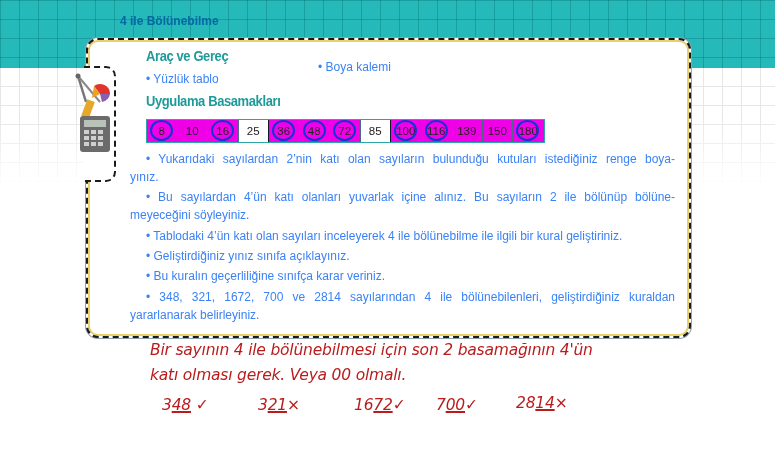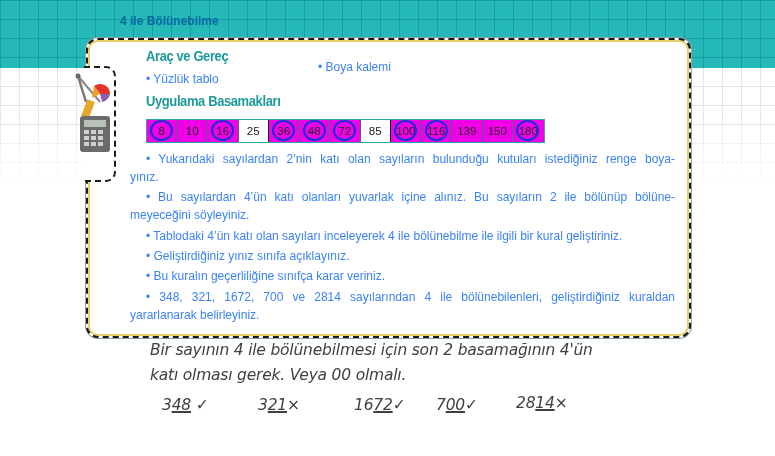--- a/index.html
+++ b/index.html
@@ -68,21 +68,21 @@
     display:flex; align-items:center; justify-content:center;
     position:relative;
   }
   .cell.painted { background:#f000e6; }
   .cell.plain { background:#fff; border-right:1px solid #0f172a; }
   .cell .circle {
     position:absolute; left:3px; top:0px; width:23px; height:21px;
     border:2px solid #1733d4; border-radius:50%; box-sizing:border-box;
   }
   .hand {
-    position:absolute; color:#404040; font-family:"DejaVu Sans", sans-serif;
+    position:absolute; color:#b91c1c; font-family:"DejaVu Sans", sans-serif;
     font-size:15.5px; white-space:nowrap; font-style:italic; letter-spacing:-0.2px;
   }
   .hand .ul { text-decoration:underline; text-decoration-thickness:2px; }
 </style>
 </head>
 <body>
 
 <div class="teal-band"></div>
 <div class="grid-area"></div>
 

